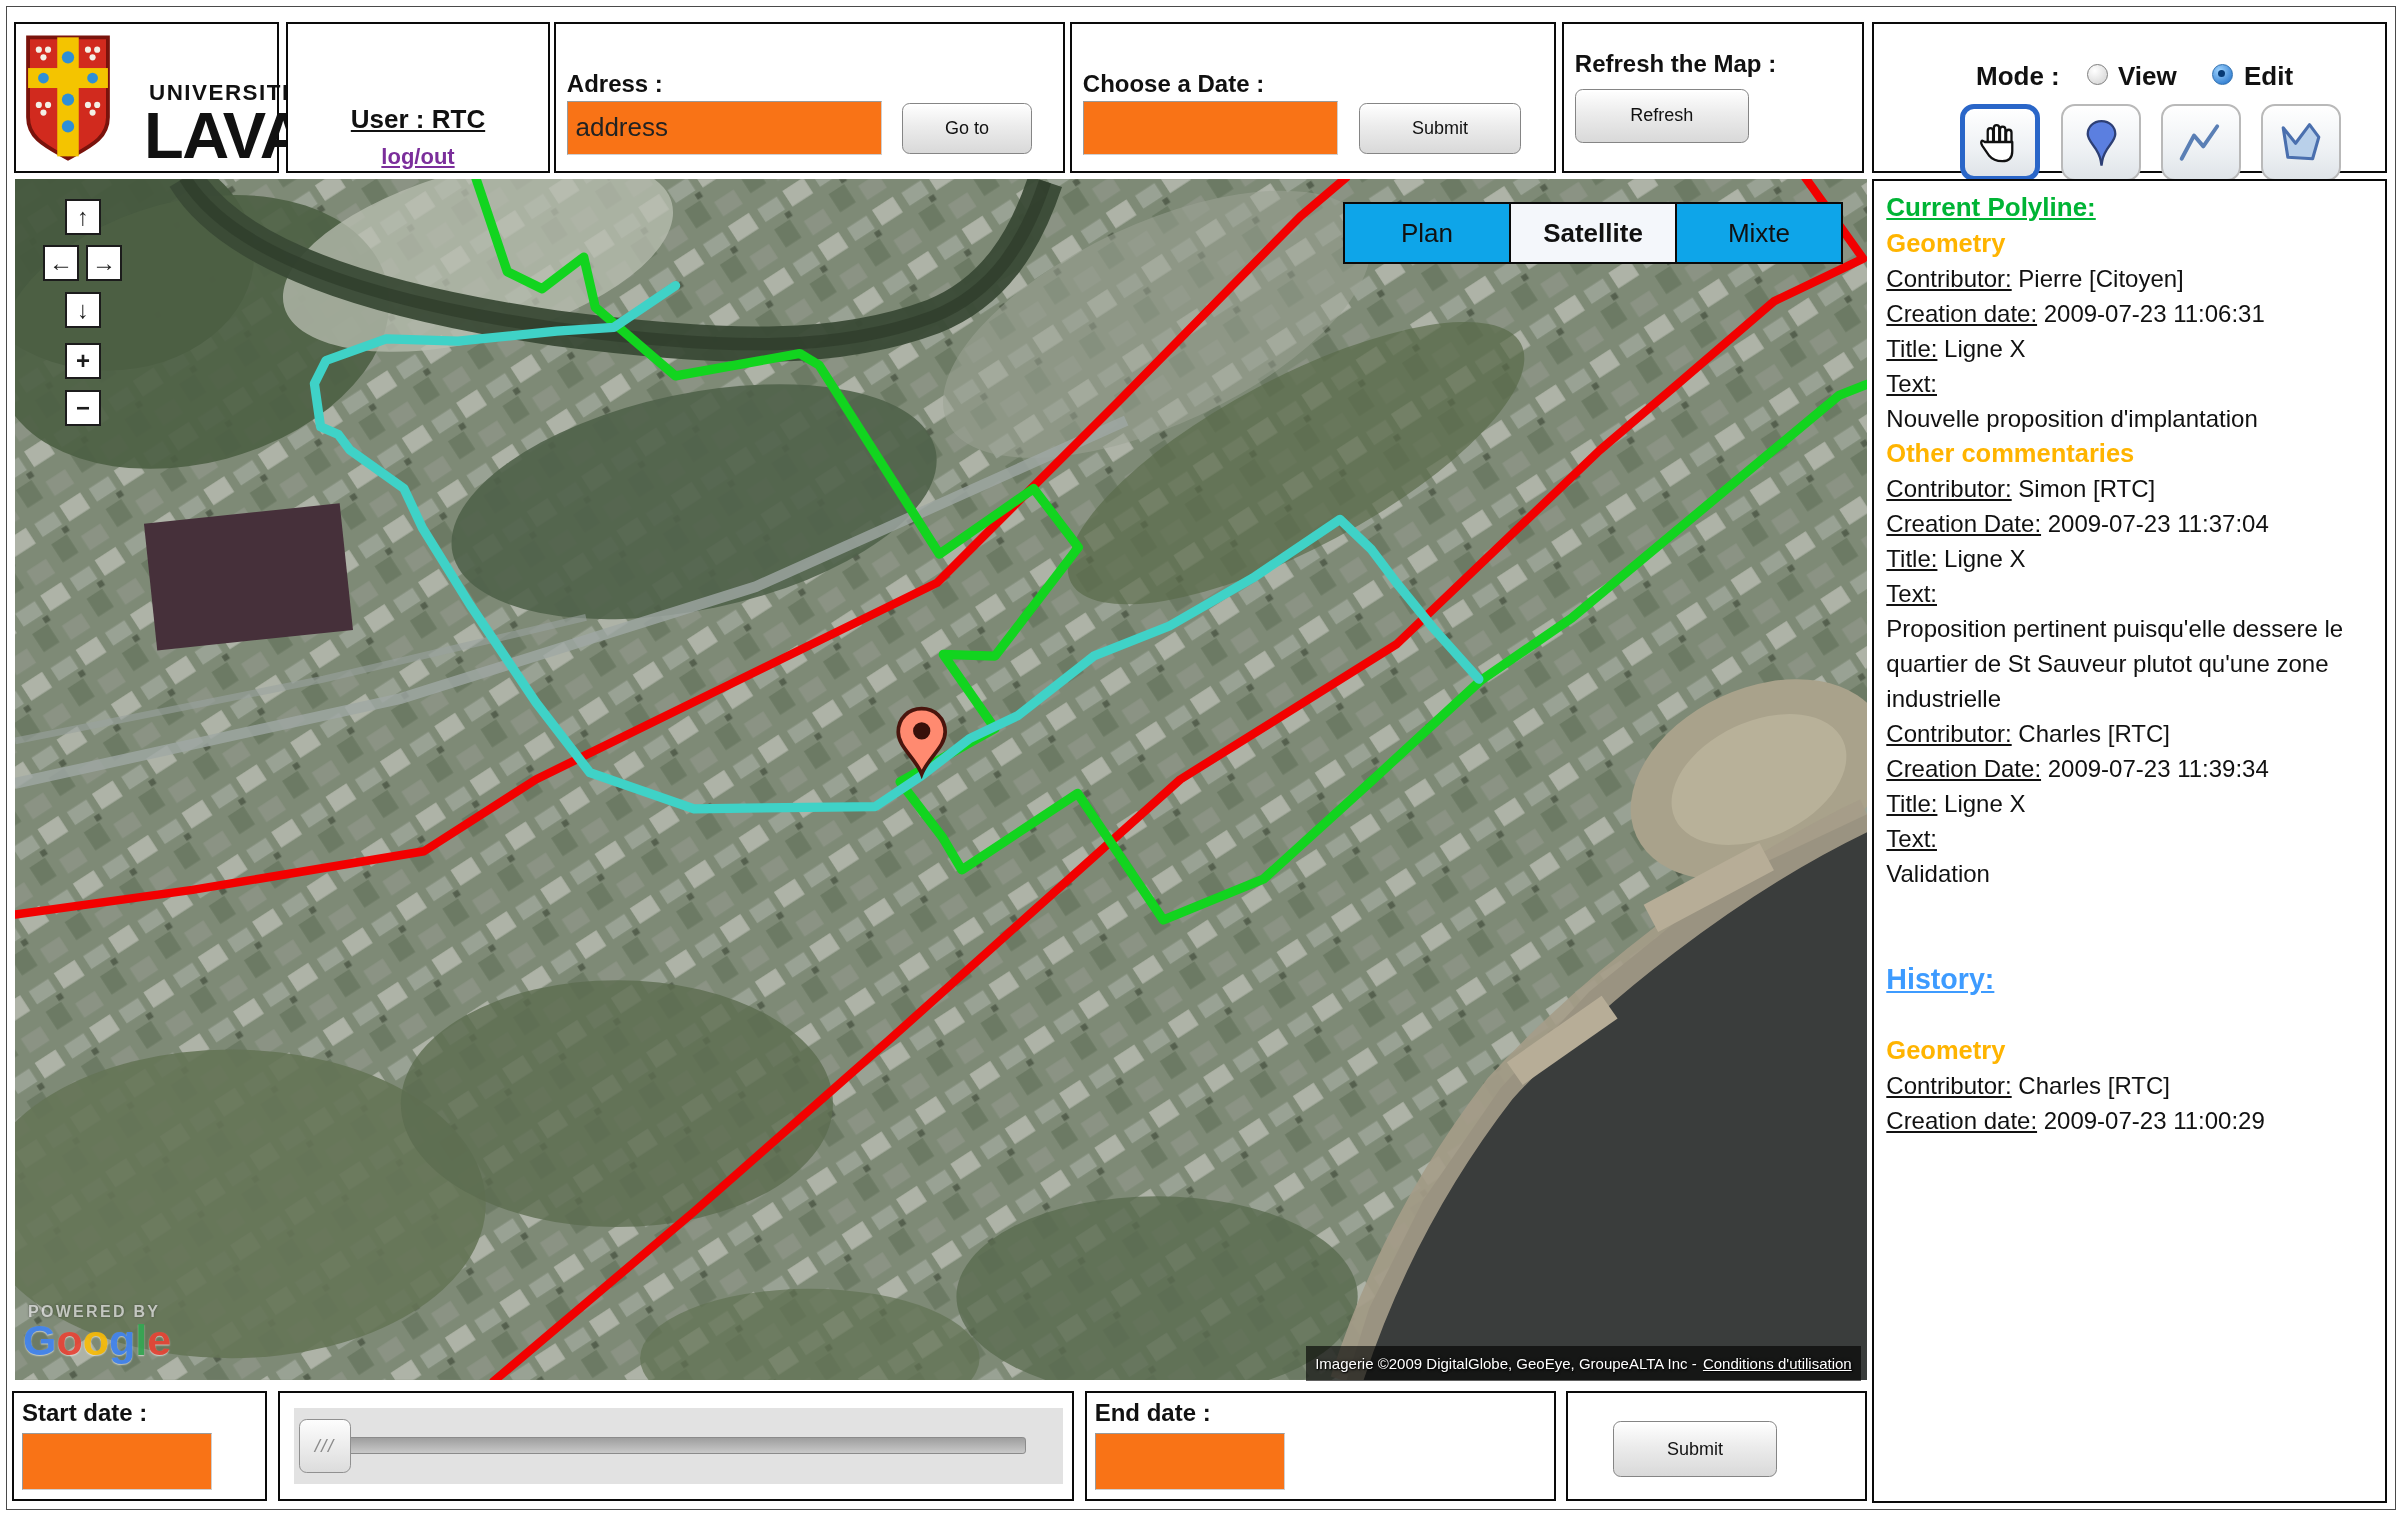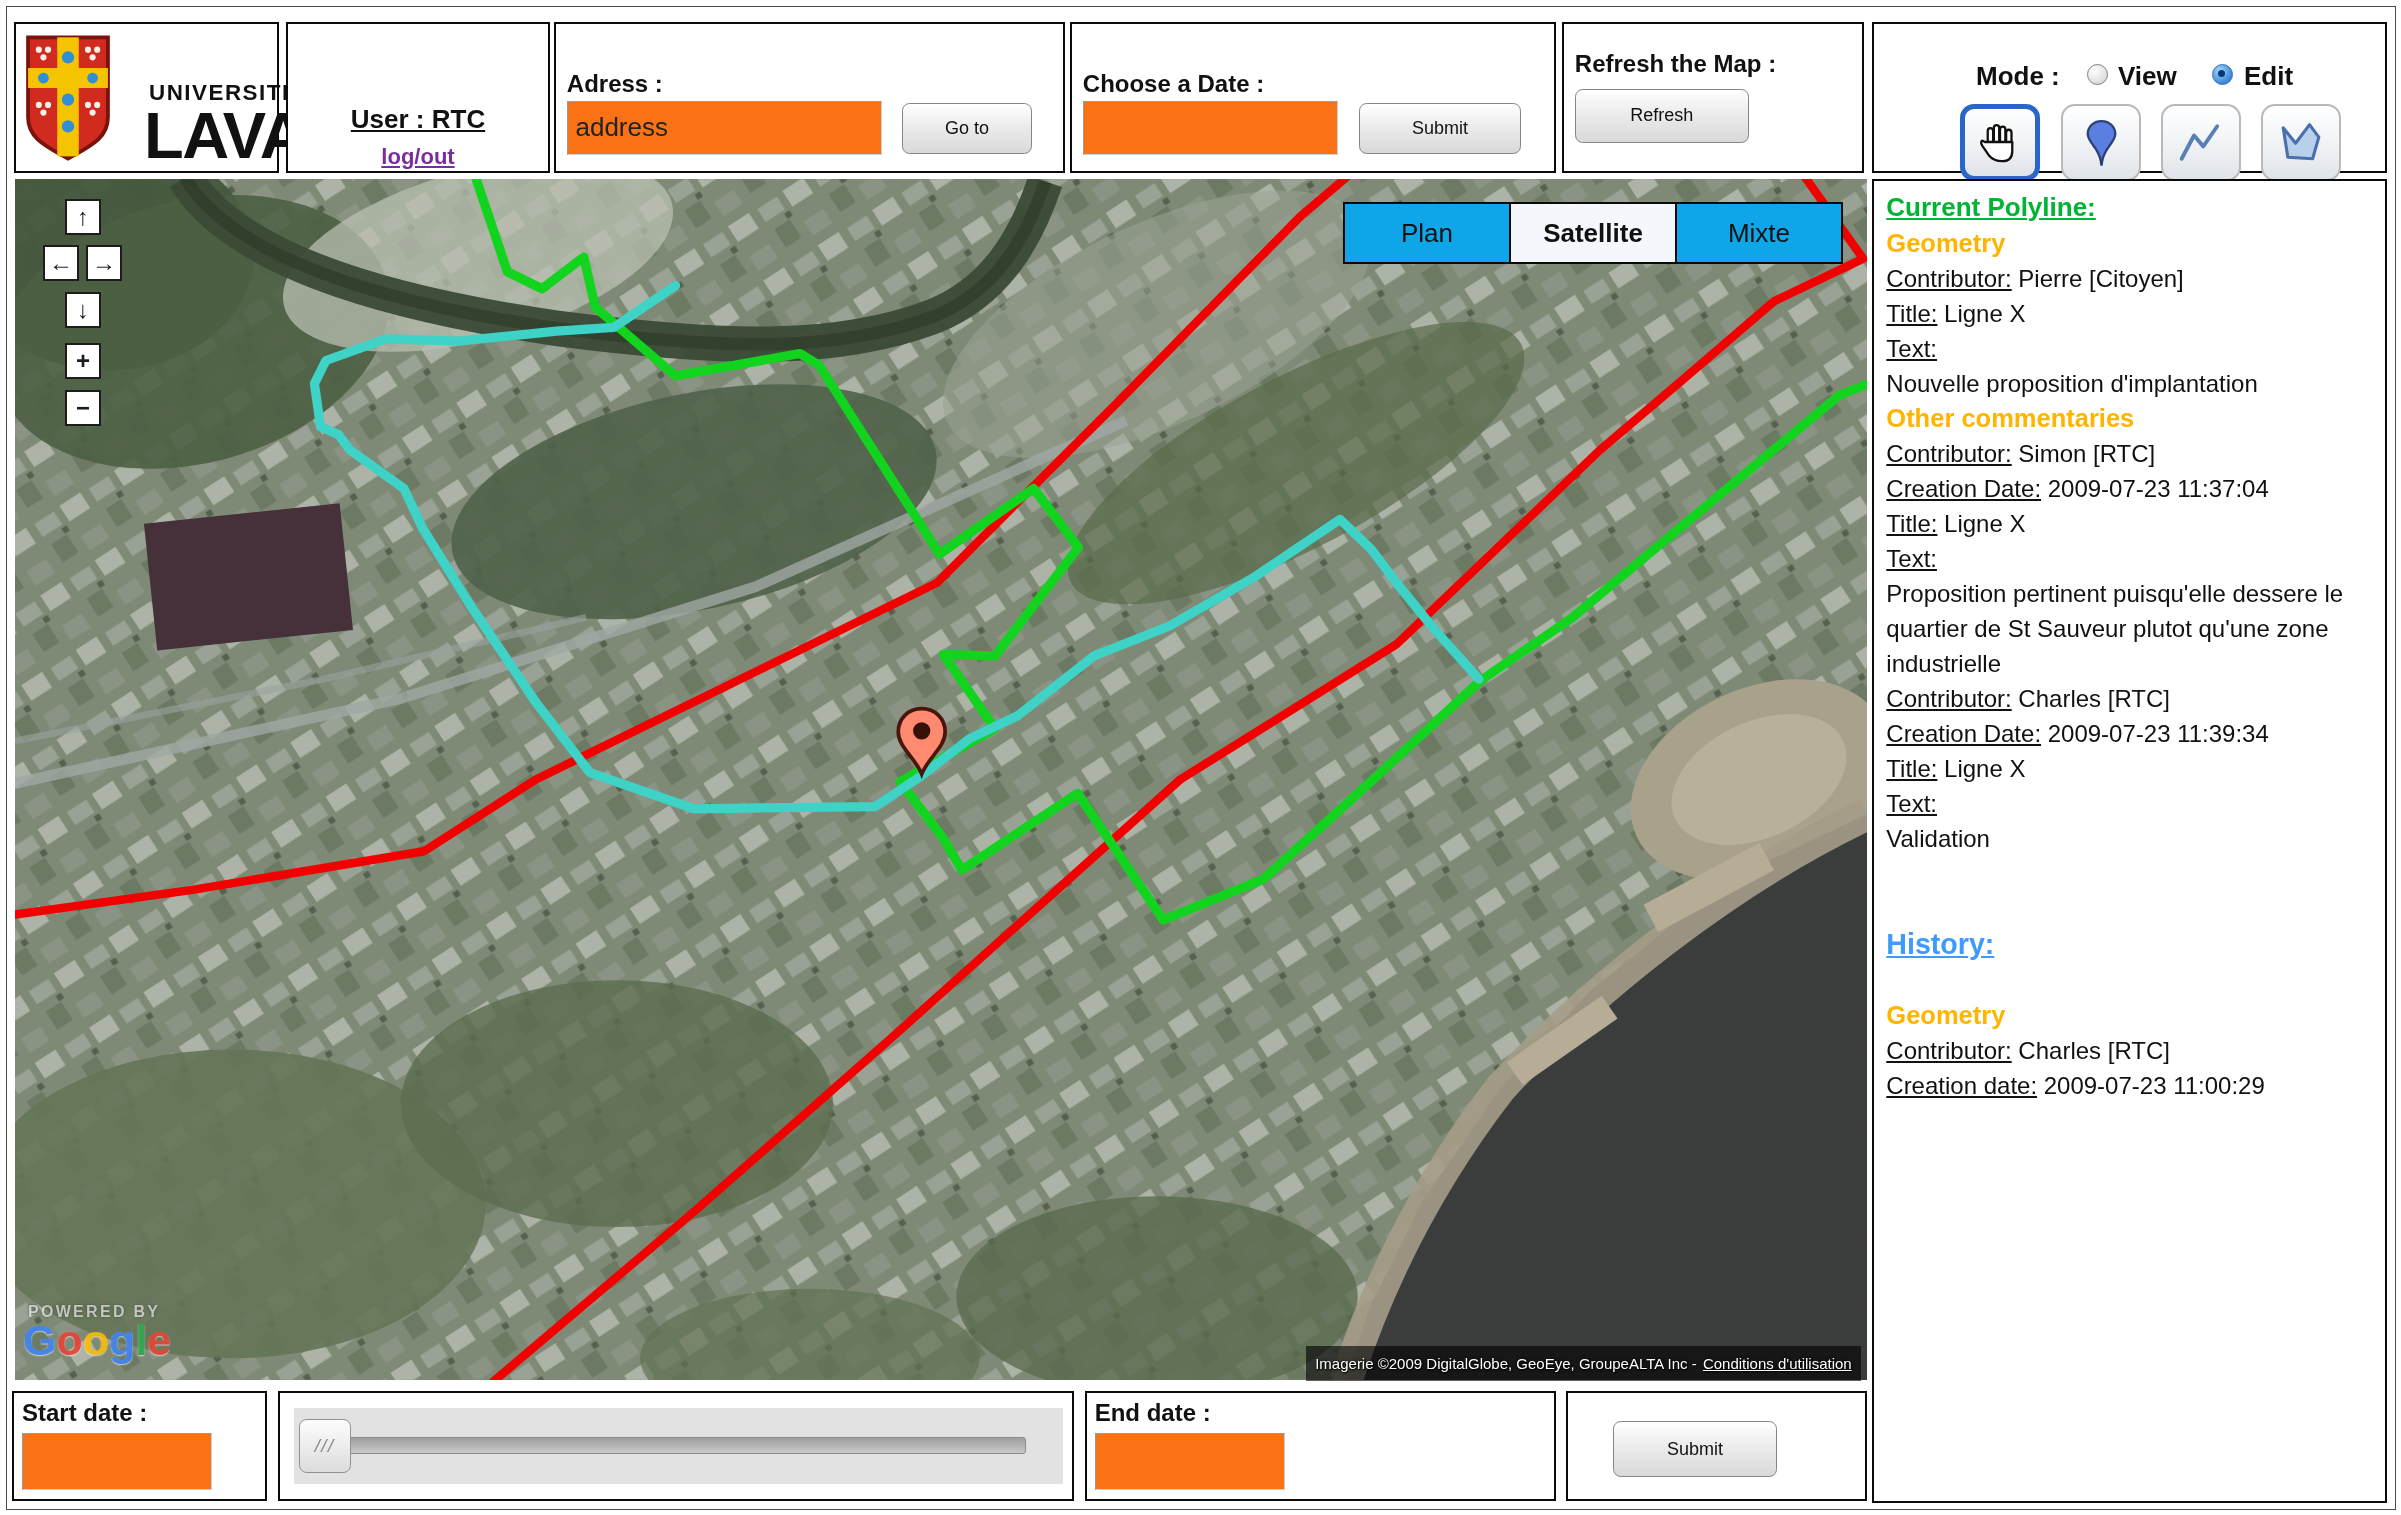--- a/index.html
+++ b/index.html
@@ -216,20 +216,21 @@
 <div class="glogo"><span id="glogo-letters"><span style="color: rgb(66, 133, 244);">G</span><span style="color: rgb(234, 67, 53);">o</span><span style="color: rgb(251, 188, 5);">o</span><span style="color: rgb(66, 133, 244);">g</span><span style="color: rgb(52, 168, 83);">l</span><span style="color: rgb(234, 67, 53);">e</span></span></div>
 <div class="attrib">
   <span>Imagerie ©2009 DigitalGlobe, GeoEye, GroupeALTA Inc -</span>
   <span class="lnk">Conditions d'utilisation</span>
 </div>
 
 <div id="sidebar-lines">
     <div class="sb-h-green">Current Polyline:</div>
     <div class="sb-h-orange">Geometry</div>
     <div class="sb-pair"><span class="sb-label">Contributor:</span><span> Pierre [Citoyen]</span></div>
+    <div class="sb-pair"><span class="sb-label">Creation date:</span><span> 2009-07-23 11:06:31</span></div>
     <div class="sb-pair"><span class="sb-label">Title:</span><span> Ligne X</span></div>
     <div class="sb-pair"><span class="sb-label">Text:</span><span></span></div>
     <div class="sb-plain">Nouvelle proposition d'implantation</div>
     <div class="sb-h-orange">Other commentaries</div>
     <div class="sb-pair"><span class="sb-label">Contributor:</span><span> Simon [RTC]</span></div>
     <div class="sb-pair"><span class="sb-label">Creation Date:</span><span> 2009-07-23 11:37:04</span></div>
     <div class="sb-pair"><span class="sb-label">Title:</span><span> Ligne X</span></div>
     <div class="sb-pair"><span class="sb-label">Text:</span><span></span></div>
     <div class="sb-plain">Proposition pertinent puisqu'elle dessere le quartier de St Sauveur plutot qu'une zone industrielle</div>
     <div class="sb-pair"><span class="sb-label">Contributor:</span><span> Charles [RTC]</span></div>

